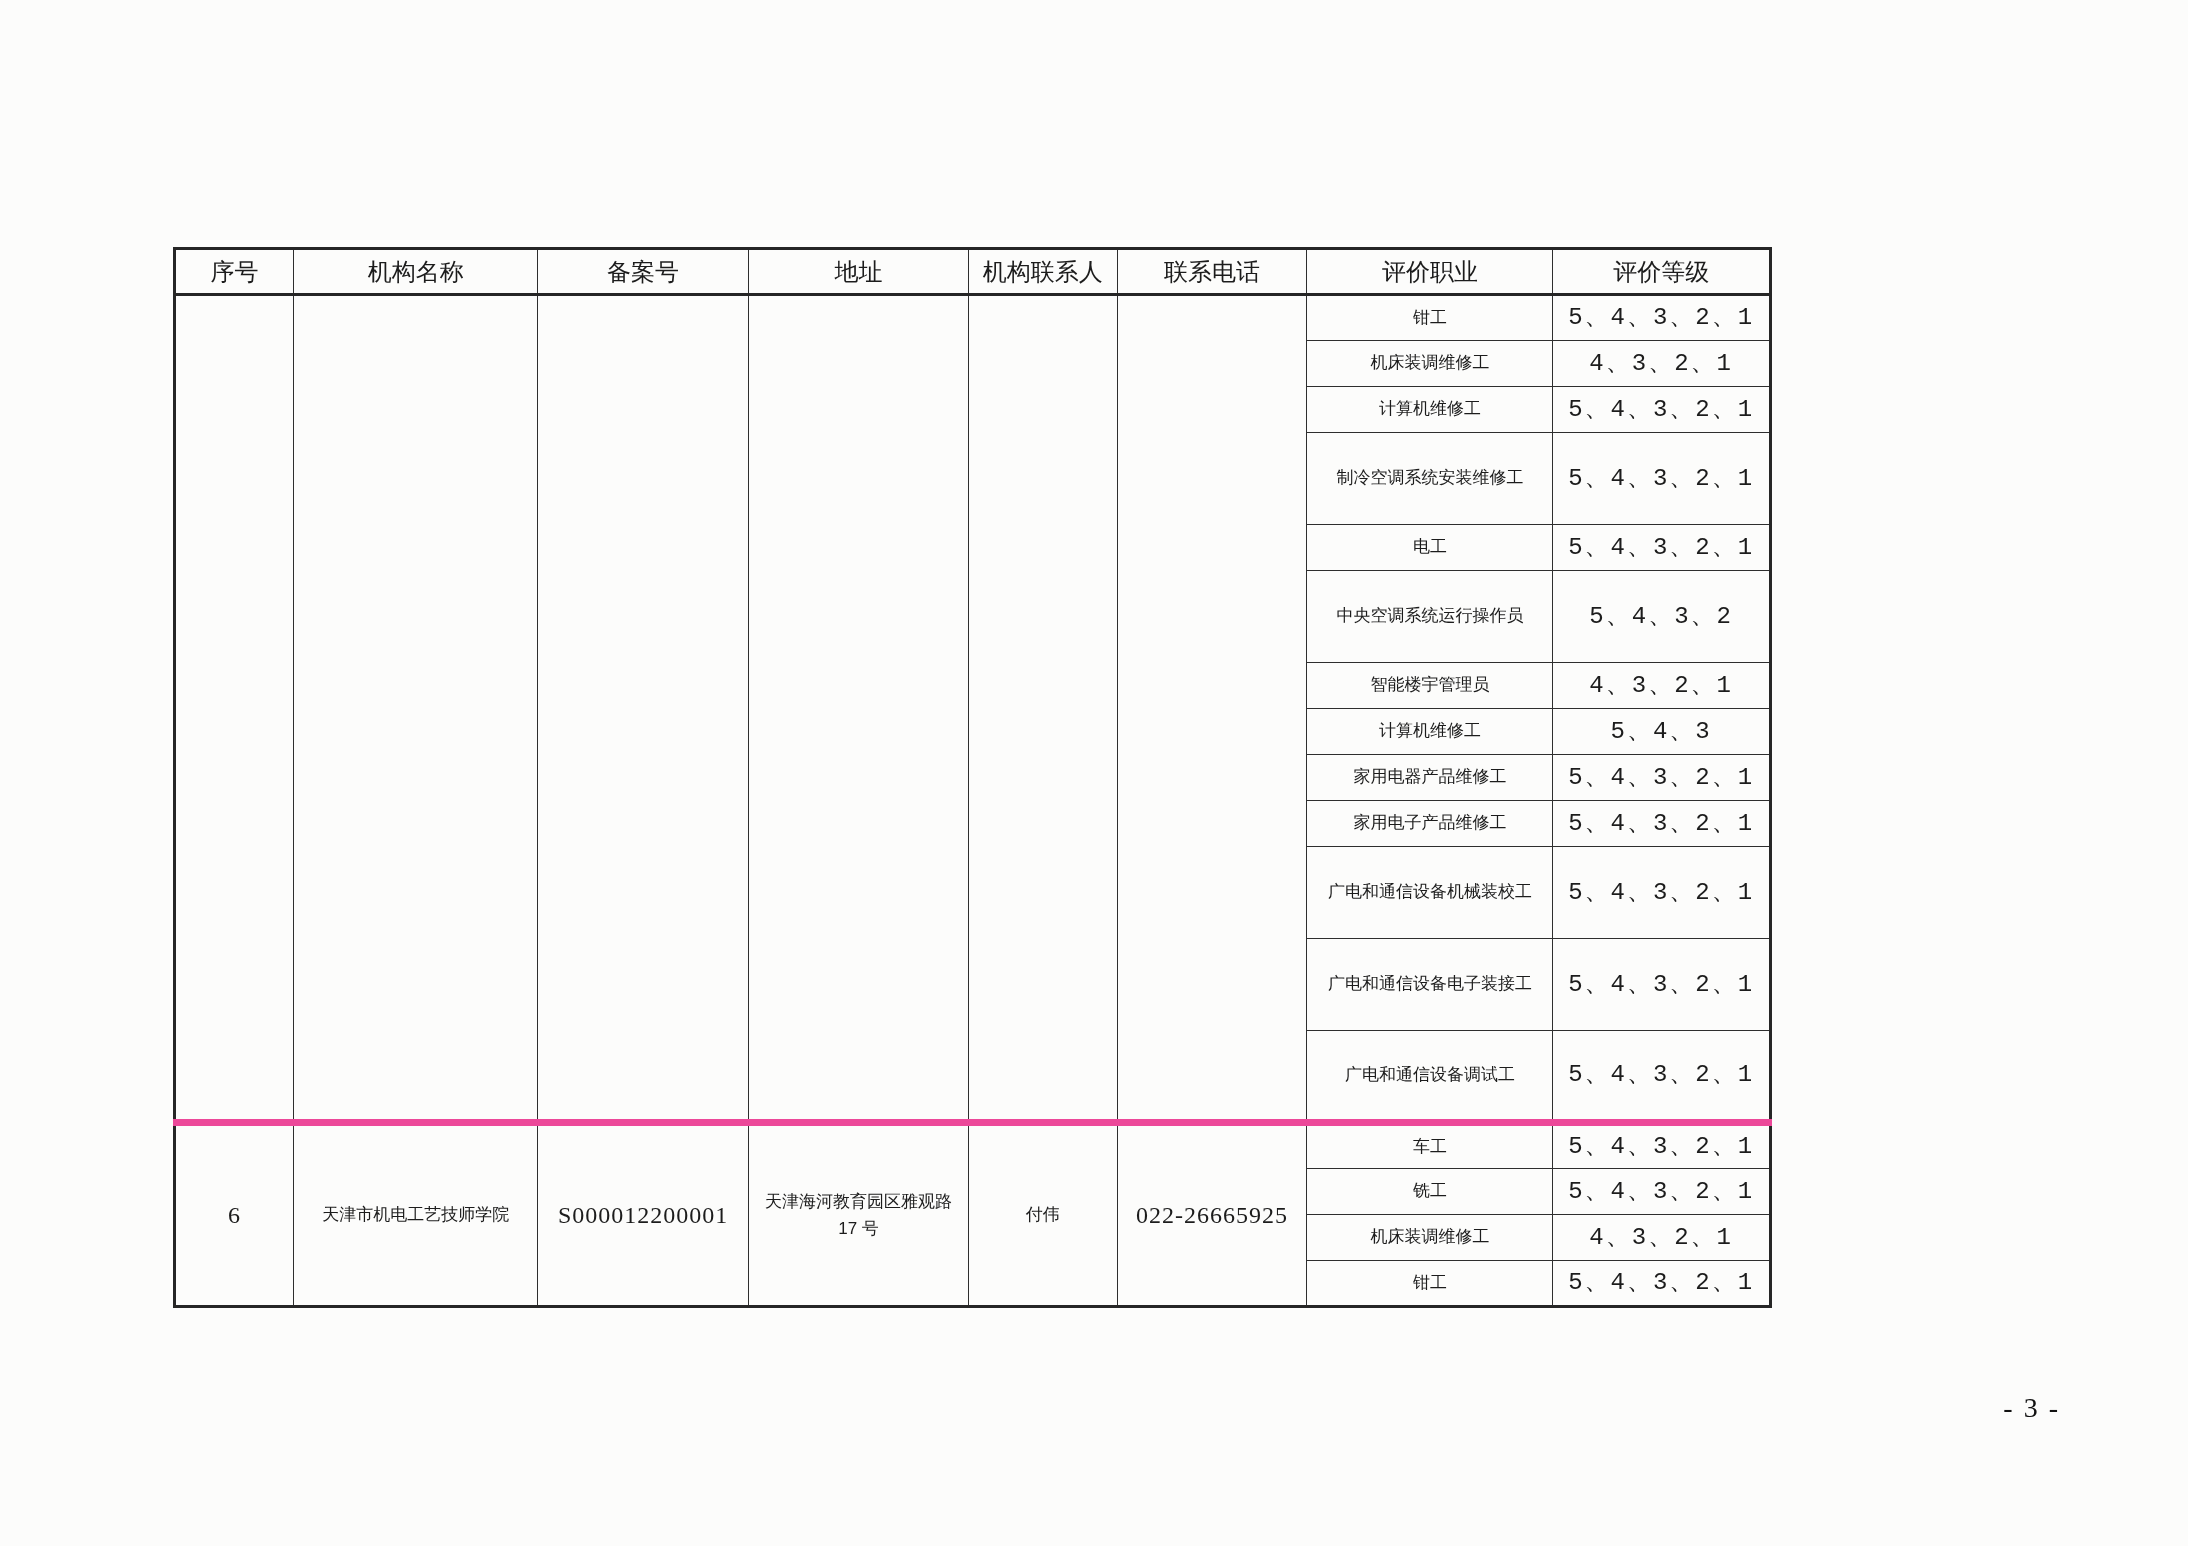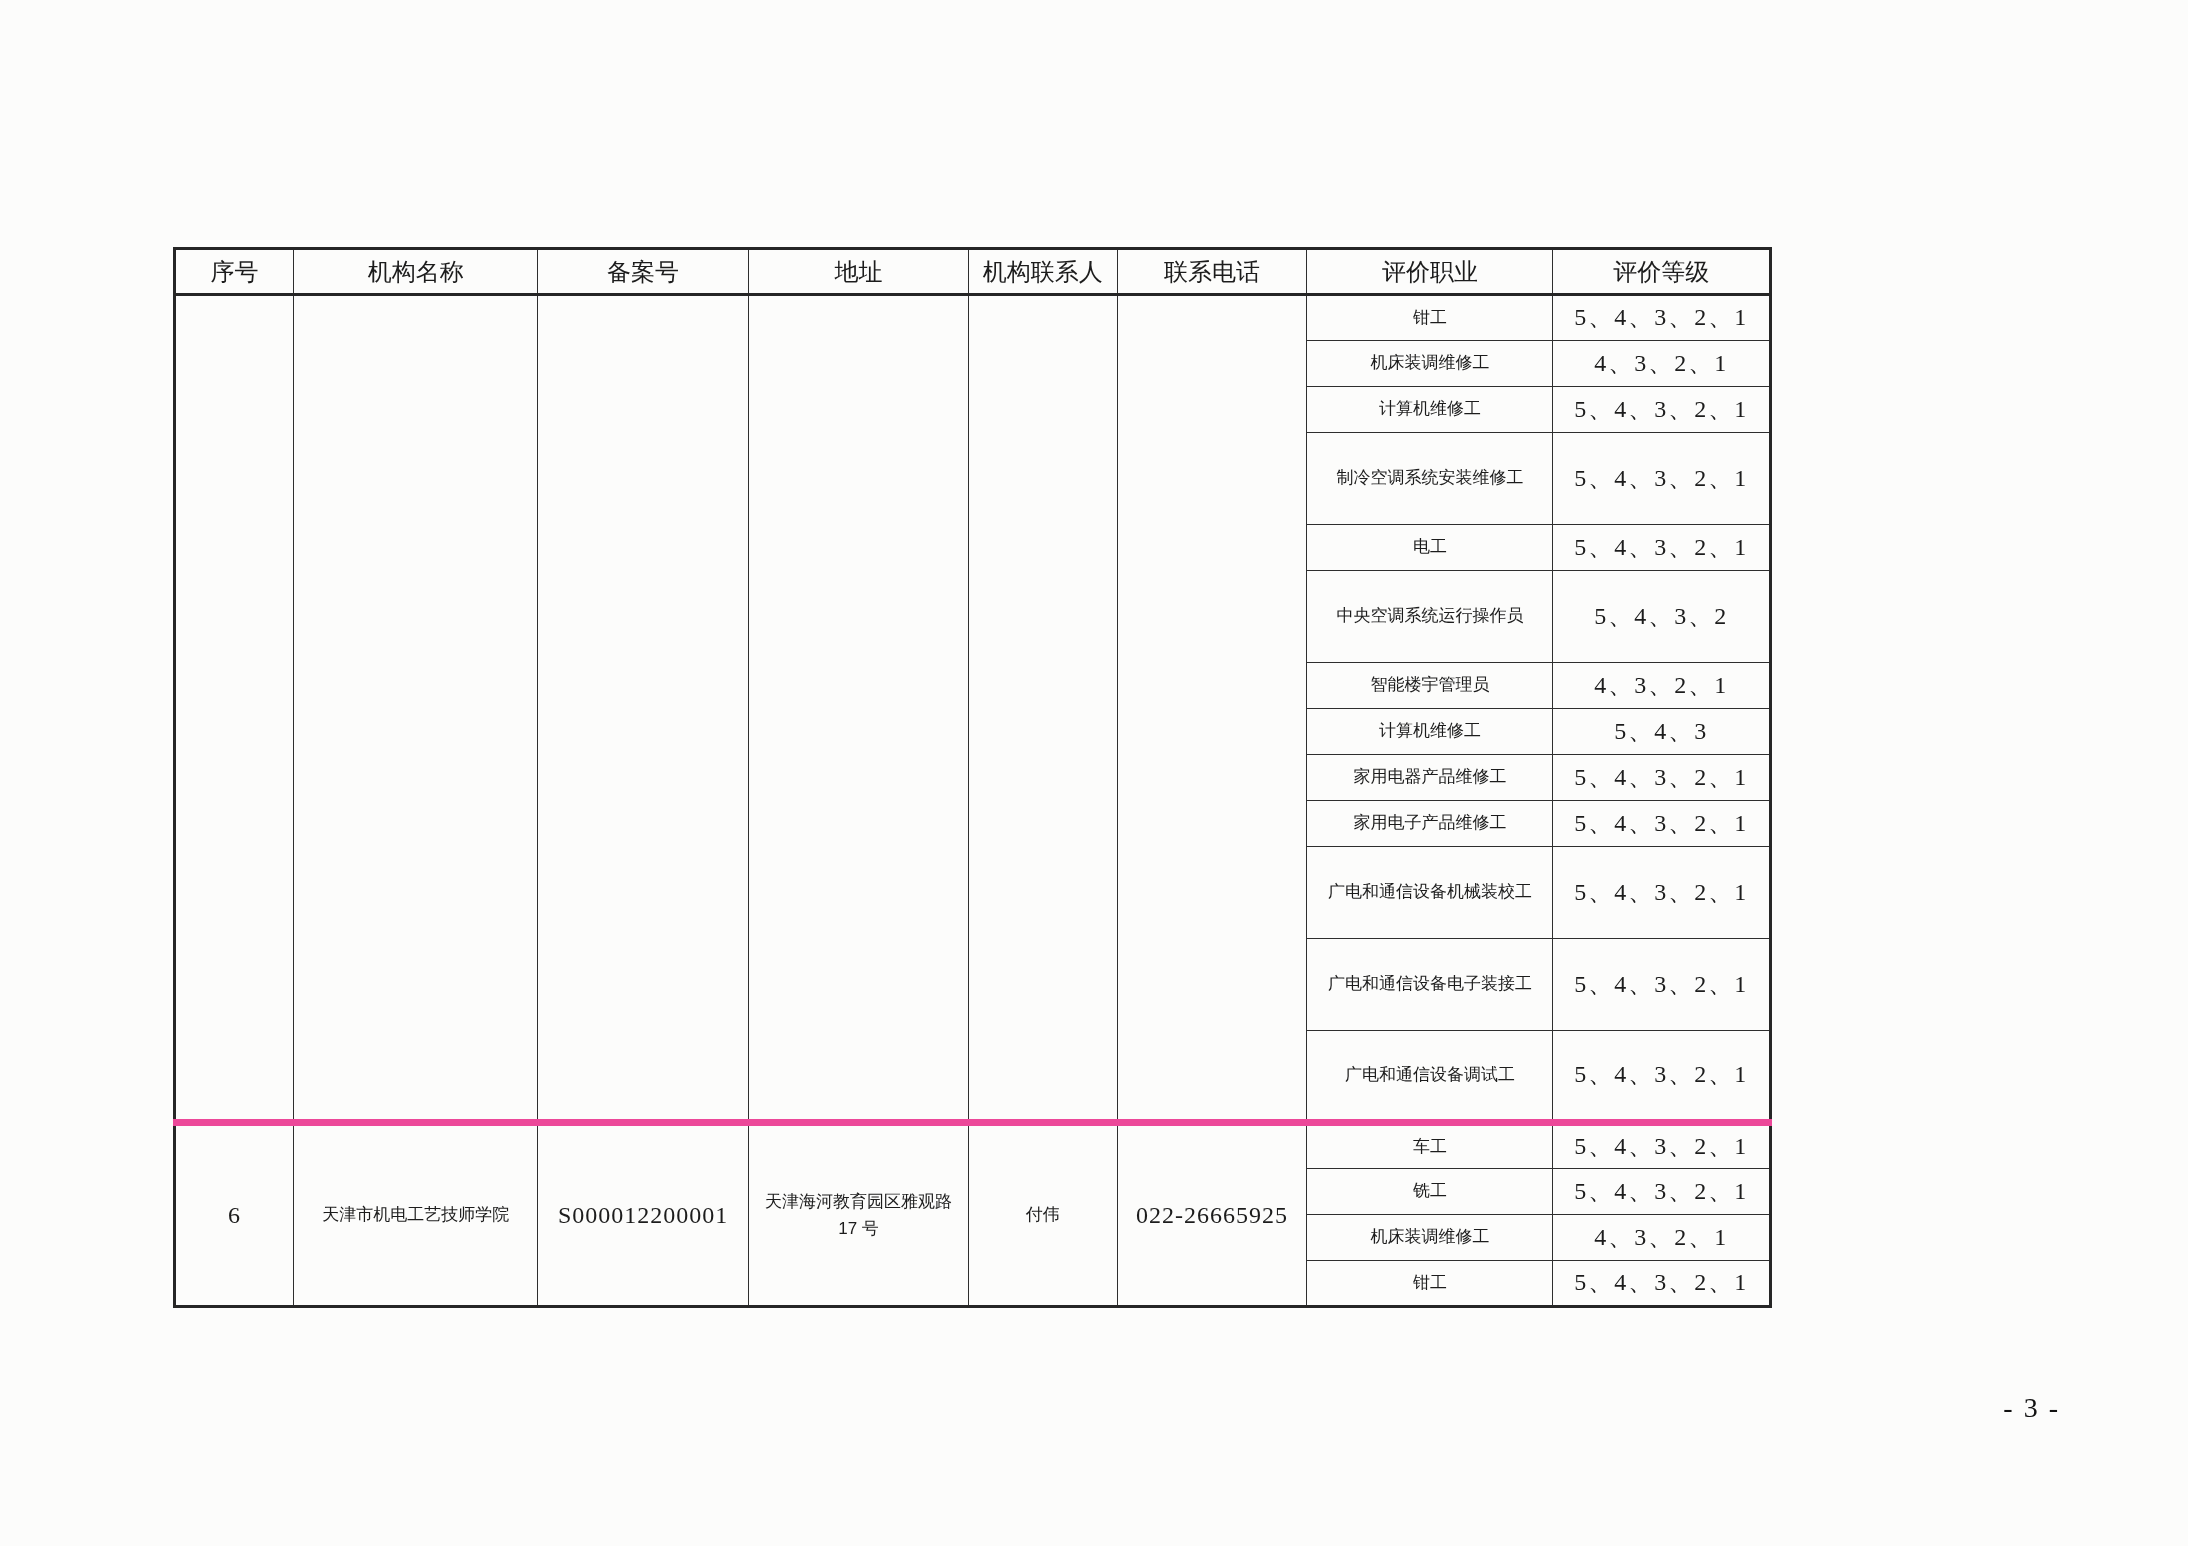--- a/index.html
+++ b/index.html
@@ -43,21 +43,21 @@
   .reg-table tr.h1 > td { height: 46px; }
   .reg-table tr.h2 > td { height: 92px; }
   .reg-table tr.group-start > td { border-top: 7px solid #ec4899; }
   .zh { font-size: 17px; }
   .num {
     font-family: "Liberation Serif", "DejaVu Serif", serif;
     font-size: 24px;
     letter-spacing: 1px;
   }
   .levels {
-    font-family: Liberation Serif, serif;
+    font-family: Liberation Mono, monospace;
     font-size: 24px;
     letter-spacing: 2px;
     white-space: nowrap;
   }
   .page-number {
     position: absolute;
     top: 1392px;
     right: 128px;
     font-family: "Liberation Serif", "DejaVu Serif", serif;
     font-size: 28px;

